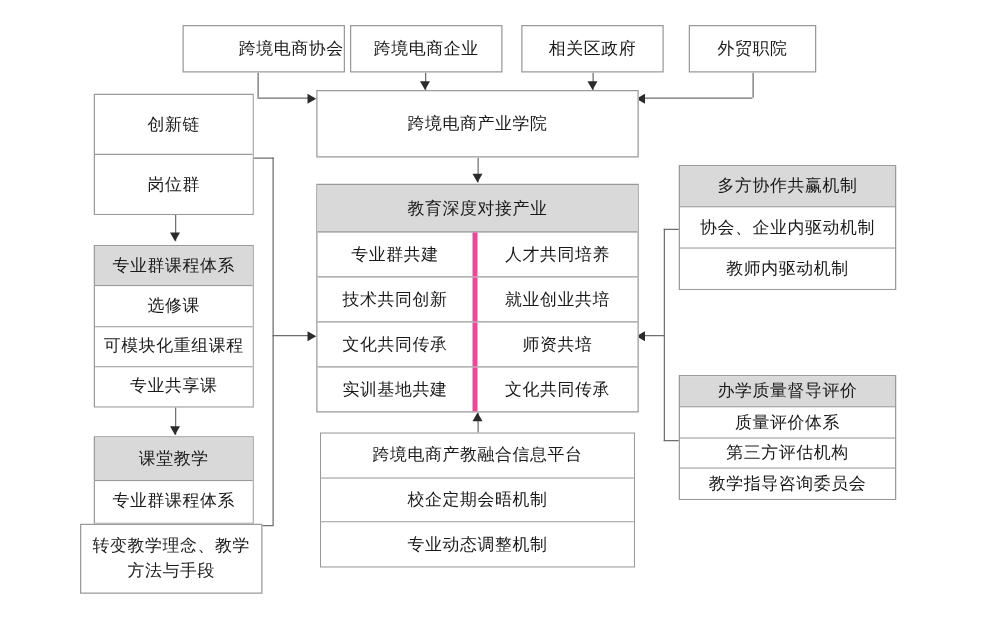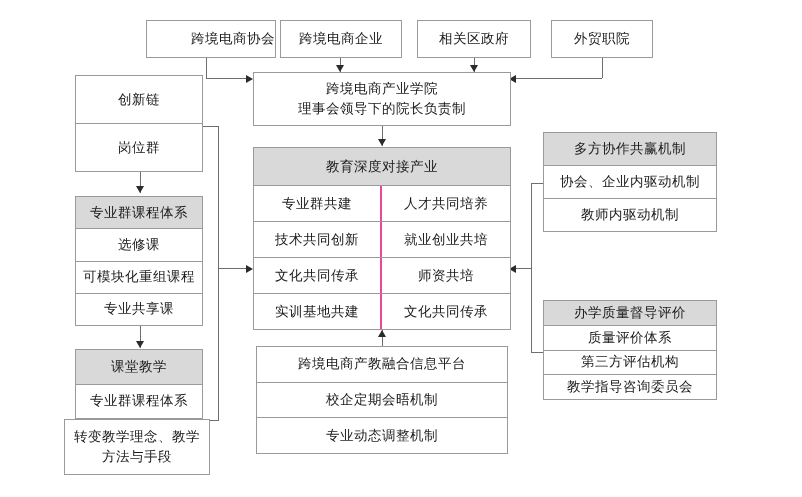--- a/index.html
+++ b/index.html
@@ -70,21 +70,21 @@
   .grid2:last-child { border-bottom: none; }
   .grid2 > .cell {
     flex: 1 1 50%;
     box-sizing: border-box;
     display: flex;
     align-items: center;
     justify-content: center;
     text-align: center;
     font-size: 13.5px;
     letter-spacing: 0.5px;
-    border-right: 2px solid #ec4899;
+    border-right: 4px solid #ec4899;
   }
   .grid2 > .cell:last-child { border-right: none; }
 
   
   .ln {
     position: absolute;
     background: #6e6e6e;
     z-index: 1;
   }
   .lnh { height: 1px; }
@@ -165,21 +165,20 @@
   <div class="box" style="left:417px; top:20px; width:114px; height:38px;">
     <span>相关区政府</span>
   </div>
 
   <div class="box" style="left:551px; top:20px; width:102px; height:38px;">
     <span>外贸职院</span>
   </div>
 
   <div class="box" style="left:253px; top:72px; width:258px; height:54px; flex-direction:column;">
     <span>跨境电商产业学院</span>
-    <span>理事会领导下的院长负责制</span>
   </div>
 
   <div class="stack" style="left:75px; top:75px; width:128px; height:97px;">
     <div class="row">
       <span>创新链</span>
     </div>
     <div class="row">
       <span>岗位群</span>
     </div>
   </div>

